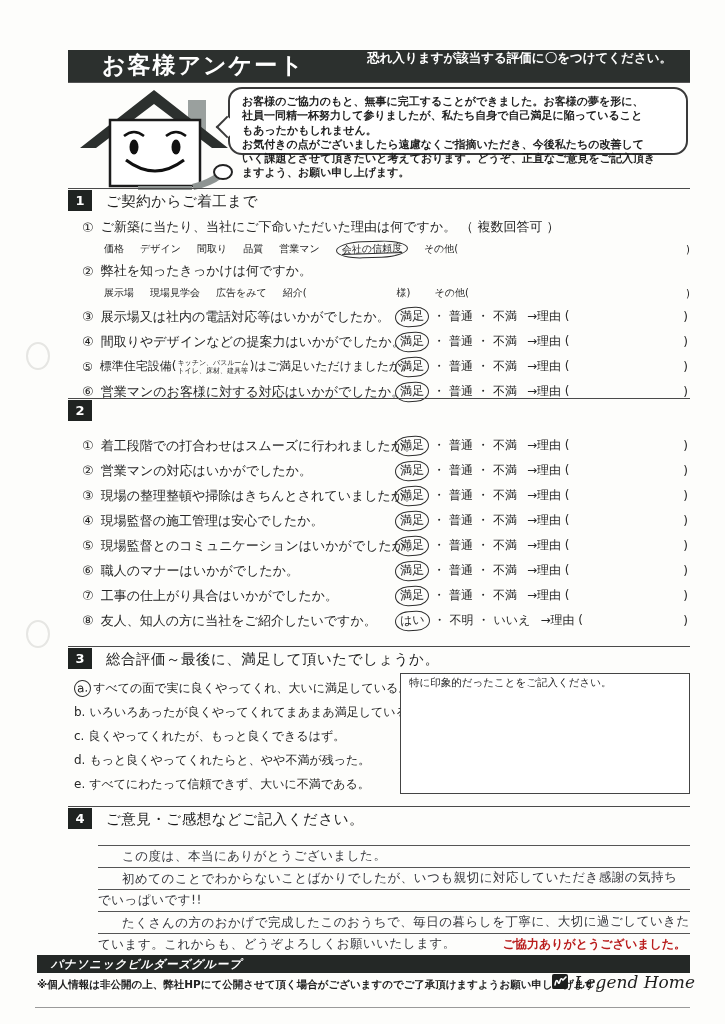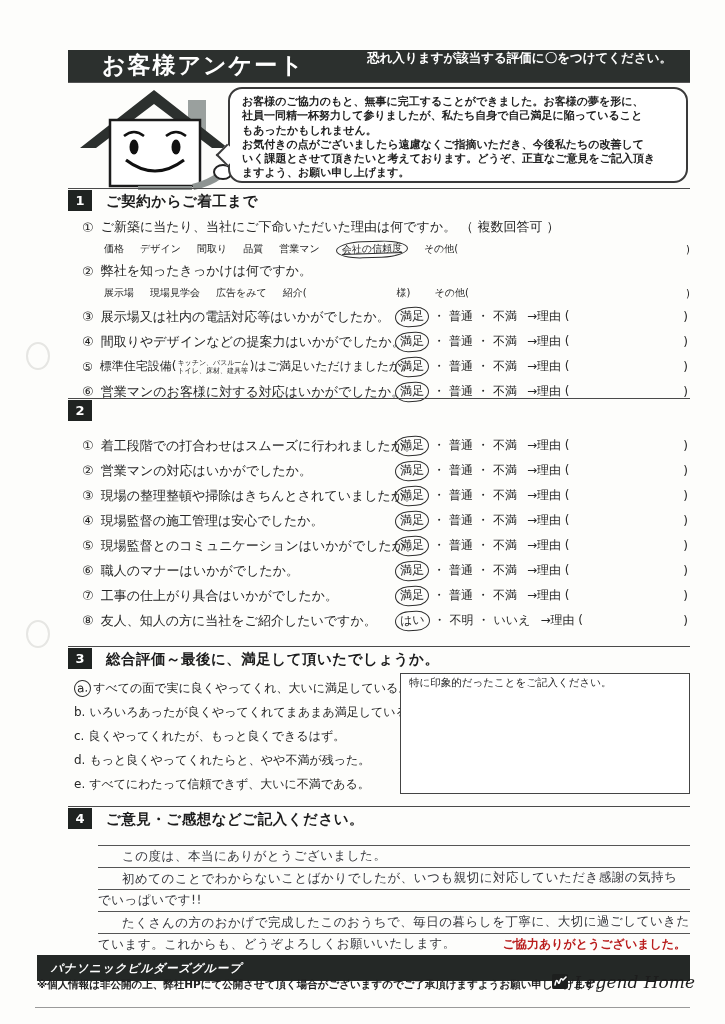--- a/index.html
+++ b/index.html
@@ -14,34 +14,34 @@
 
   
   .header-bar { position:absolute; left:68px; top:50px; width:622px; height:32px;
     background:#2c302e; color:#ffffff; display:flex; align-items:flex-start; box-shadow:0 1px 0 #555; }
   .header-title { font-size:23px; font-weight:bold; letter-spacing:2px; margin-left:34px; white-space:nowrap; }
   .header-instruction { font-size:12.5px; font-weight:bold; margin-left:auto; margin-right:18px; white-space:nowrap; }
 
   
   .intro { position:absolute; left:68px; top:84px; width:622px; height:104px; }
   .mascot { position:absolute; left:4px; top:0; }
-  .bubble { position:absolute; left:160px; top:3px; right:2px; height:96px;
+  .bubble { position:absolute; left:160px; top:3px; right:2px; height:68px;
     border:2px solid #3a3a3a; border-radius:14px; background:#fff; padding:6px 12px 4px; }
   .bubble:before { content:""; position:absolute; left:-11px; bottom:18px; width:14px; height:14px;
     background:#fff; border-left:2px solid #3a3a3a; border-bottom:2px solid #3a3a3a;
     transform:rotate(45deg); }
   .bubble-text { font-size:11px; line-height:14.3px; font-weight:bold; color:#222; white-space:pre-line; letter-spacing:0; }
 
   
   .section { position:absolute; left:68px; width:622px; }
   .sec-rule { border-top:1.5px solid #4a4a4a; }
   .sec-head { display:flex; align-items:center; height:24px; }
   .sec-num { width:24px; height:21px; background:#1f2321; color:#fff; font-size:13px; font-weight:bold;
     display:flex; align-items:center; justify-content:center; margin-top:-1px; }
-  .sec-title { font-size:14.5px; font-weight:bold; margin-left:14px; letter-spacing:0.5px; color:#1c1c1c; }
+  .sec-title { font-size:14.5px; font-weight:normal; margin-left:14px; letter-spacing:0.5px; color:#1c1c1c; }
 
   .q-row { position:relative; display:flex; align-items:center; font-size:13px; padding-left:14px; white-space:nowrap; color:#262626; }
   .row-q { height:22px; }
   .row-choice { height:22px; padding-left:36px; font-size:10px; }
   .row-rate { height:25px; }
   .q-num { margin-right:7px; }
   .small-paren { display:inline-block; vertical-align:middle; font-size:7px; line-height:8px; margin:0 1px; }
   .gap16 { margin-left:16px; }
   .sp { flex:1; }
   .circle-word { display:inline-block; border:1.6px solid #2e2e2e; border-radius:55%/75%;
@@ -64,21 +64,21 @@
 
   
   .write-area { position:absolute; left:30px; right:0; top:39px; border-top:1px solid #555; }
   .write-row { height:22px; border-bottom:1px solid #555; display:flex; align-items:center; overflow:hidden; }
   .write-row.last { border-bottom:none; height:21px; }
   .indent { padding-left:24px; }
   .handwriting { font-size:12.5px; color:#33343a; letter-spacing:0.5px; transform:rotate(-0.2deg); white-space:nowrap; }
   .thanks { margin-left:auto; font-size:12px; color:#b91c1c; font-weight:bold; padding-right:4px; white-space:nowrap; }
 
   
-  .footer-bar { position:absolute; left:37px; top:955px; width:653px; height:26px;
+  .footer-bar { position:absolute; left:37px; top:955px; width:653px; height:18px;
     background:#23272500; background:#242826; color:#fff; display:flex; align-items:center; }
   .footer-bar span { font-size:11.5px; font-weight:bold; font-style:italic; margin-left:14px; letter-spacing:1px; }
   .footer-note { position:absolute; left:37px; top:978px; font-size:10.5px; font-weight:bold; color:#222; white-space:nowrap; }
   .logo { position:absolute; right:30px; top:972px; display:flex; align-items:center; gap:4px; }
   .logo-text { font-family:"DejaVu Serif", serif; font-style:italic; font-size:17px; color:#1d1d1d; }
   .bottom-rule { position:absolute; left:35px; top:1007px; width:655px; border-top:1.2px solid #9a9a9a; }
 </style>
 </head>
 <body>
 

